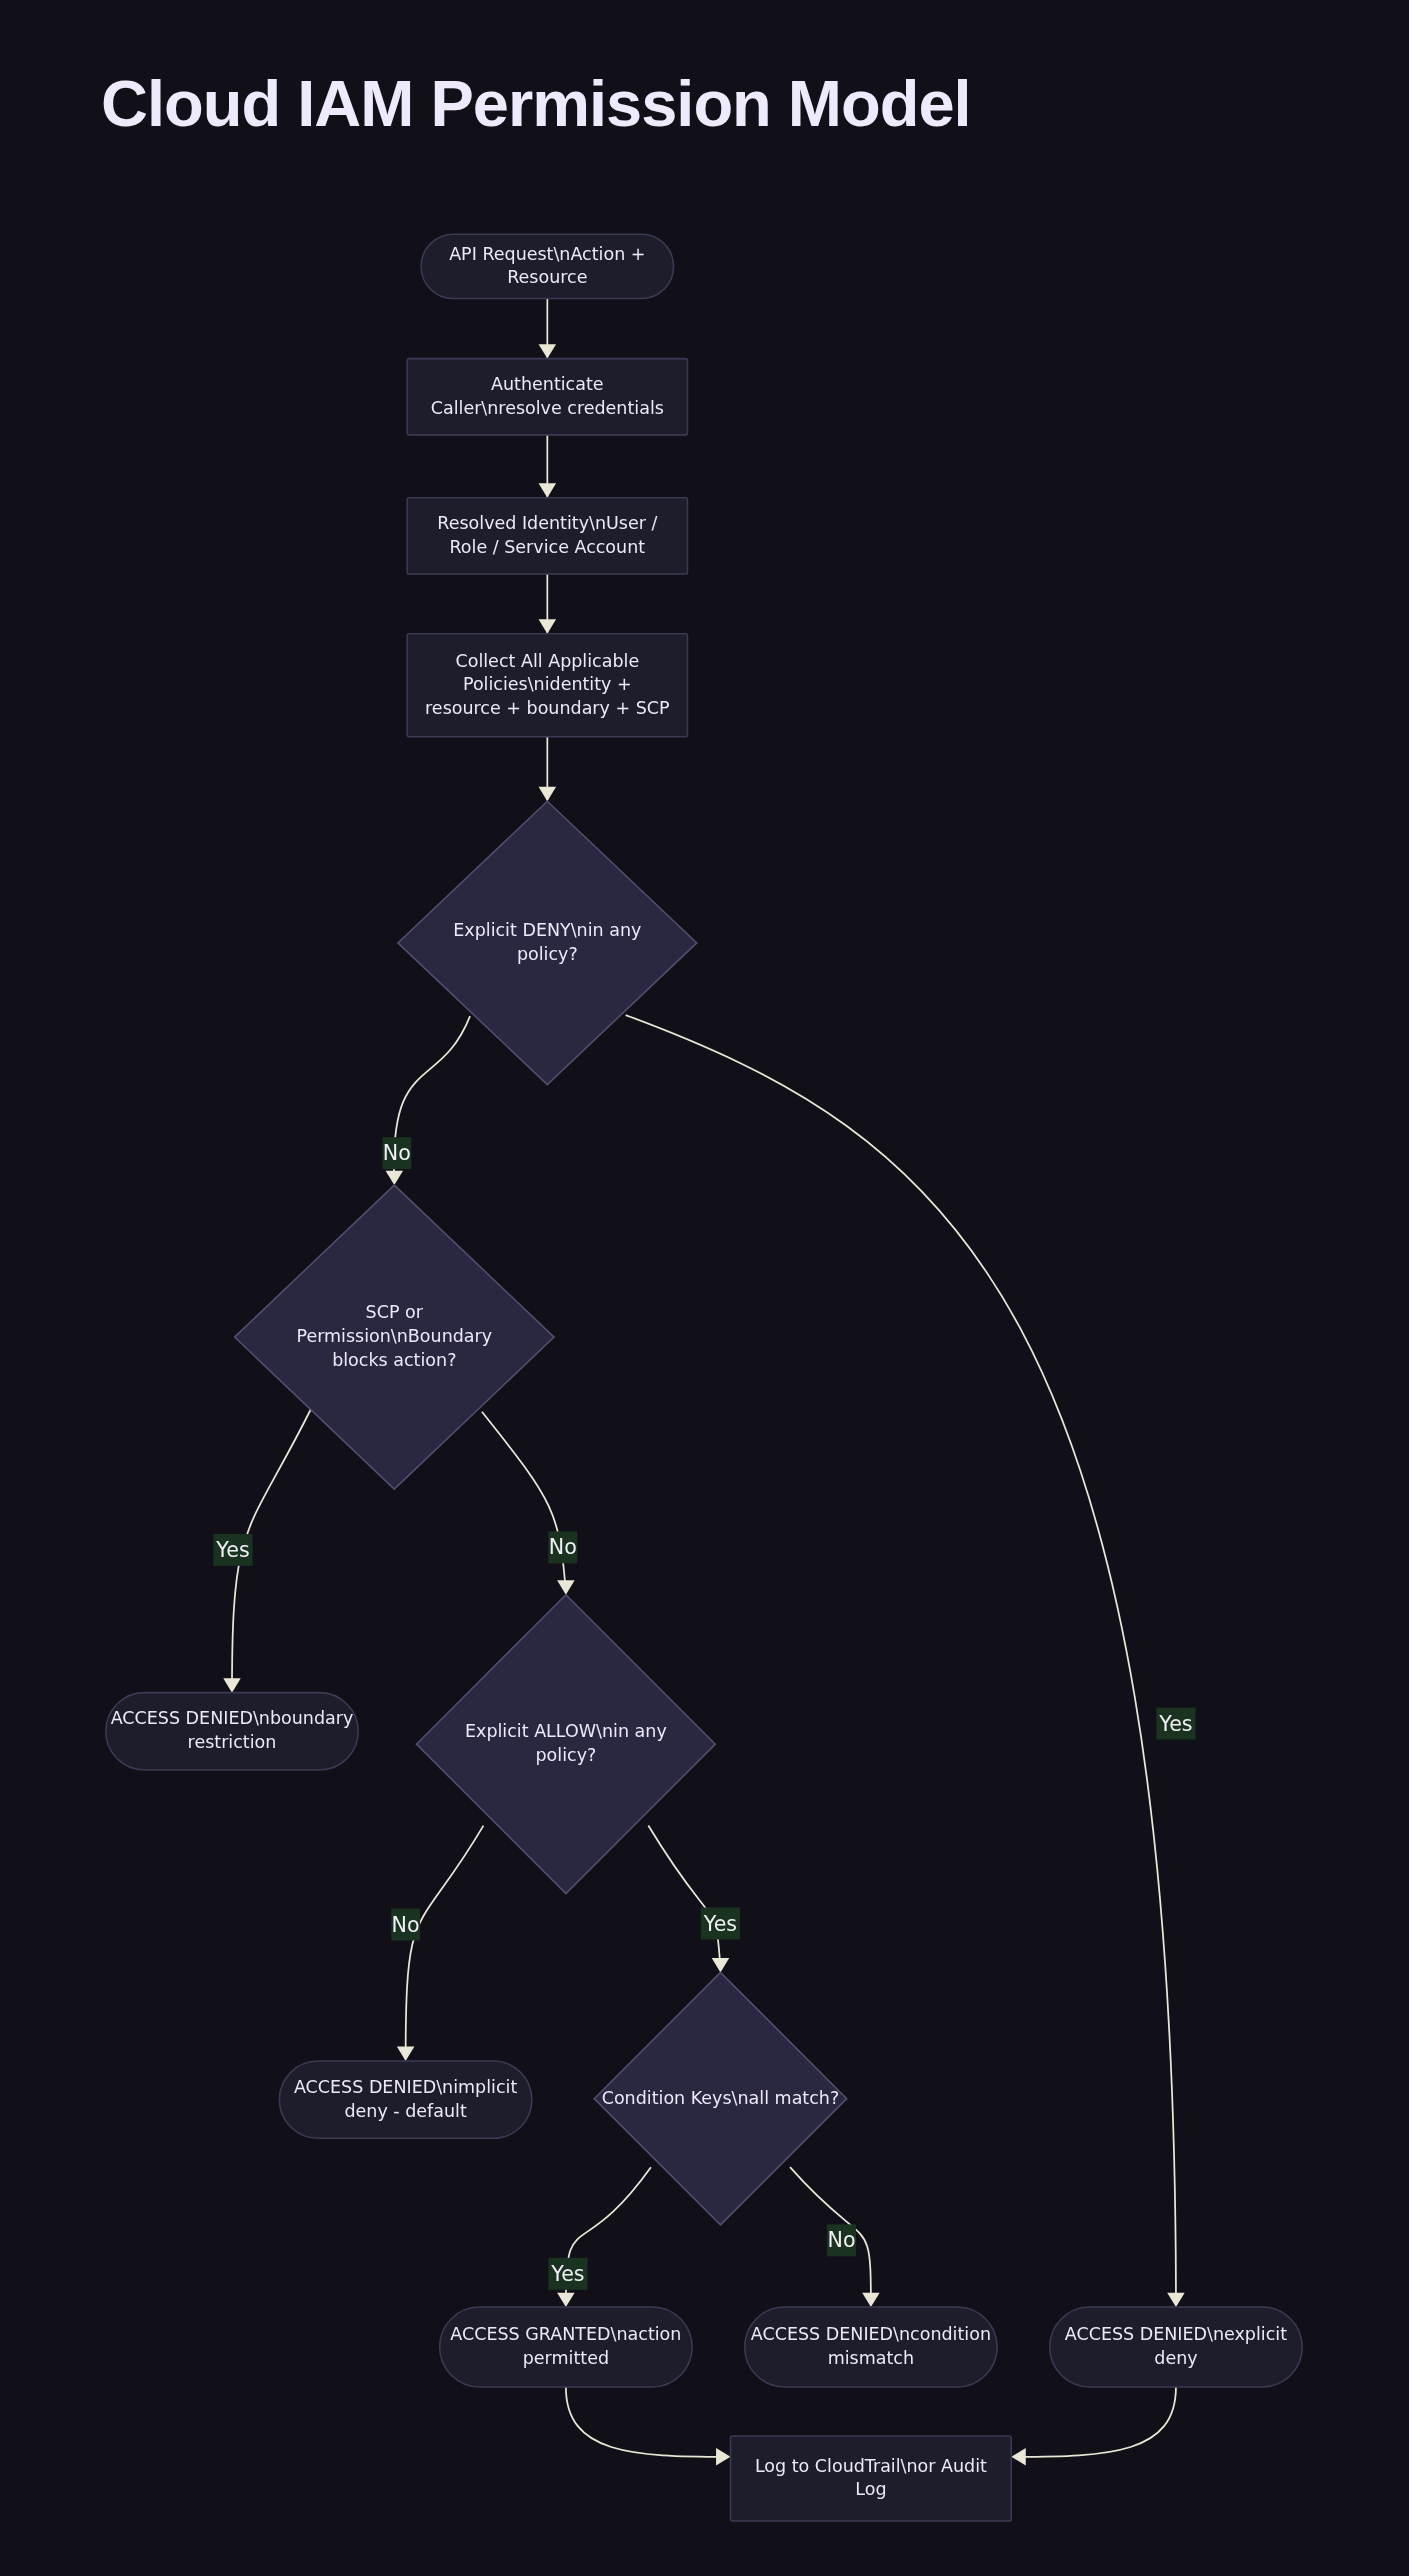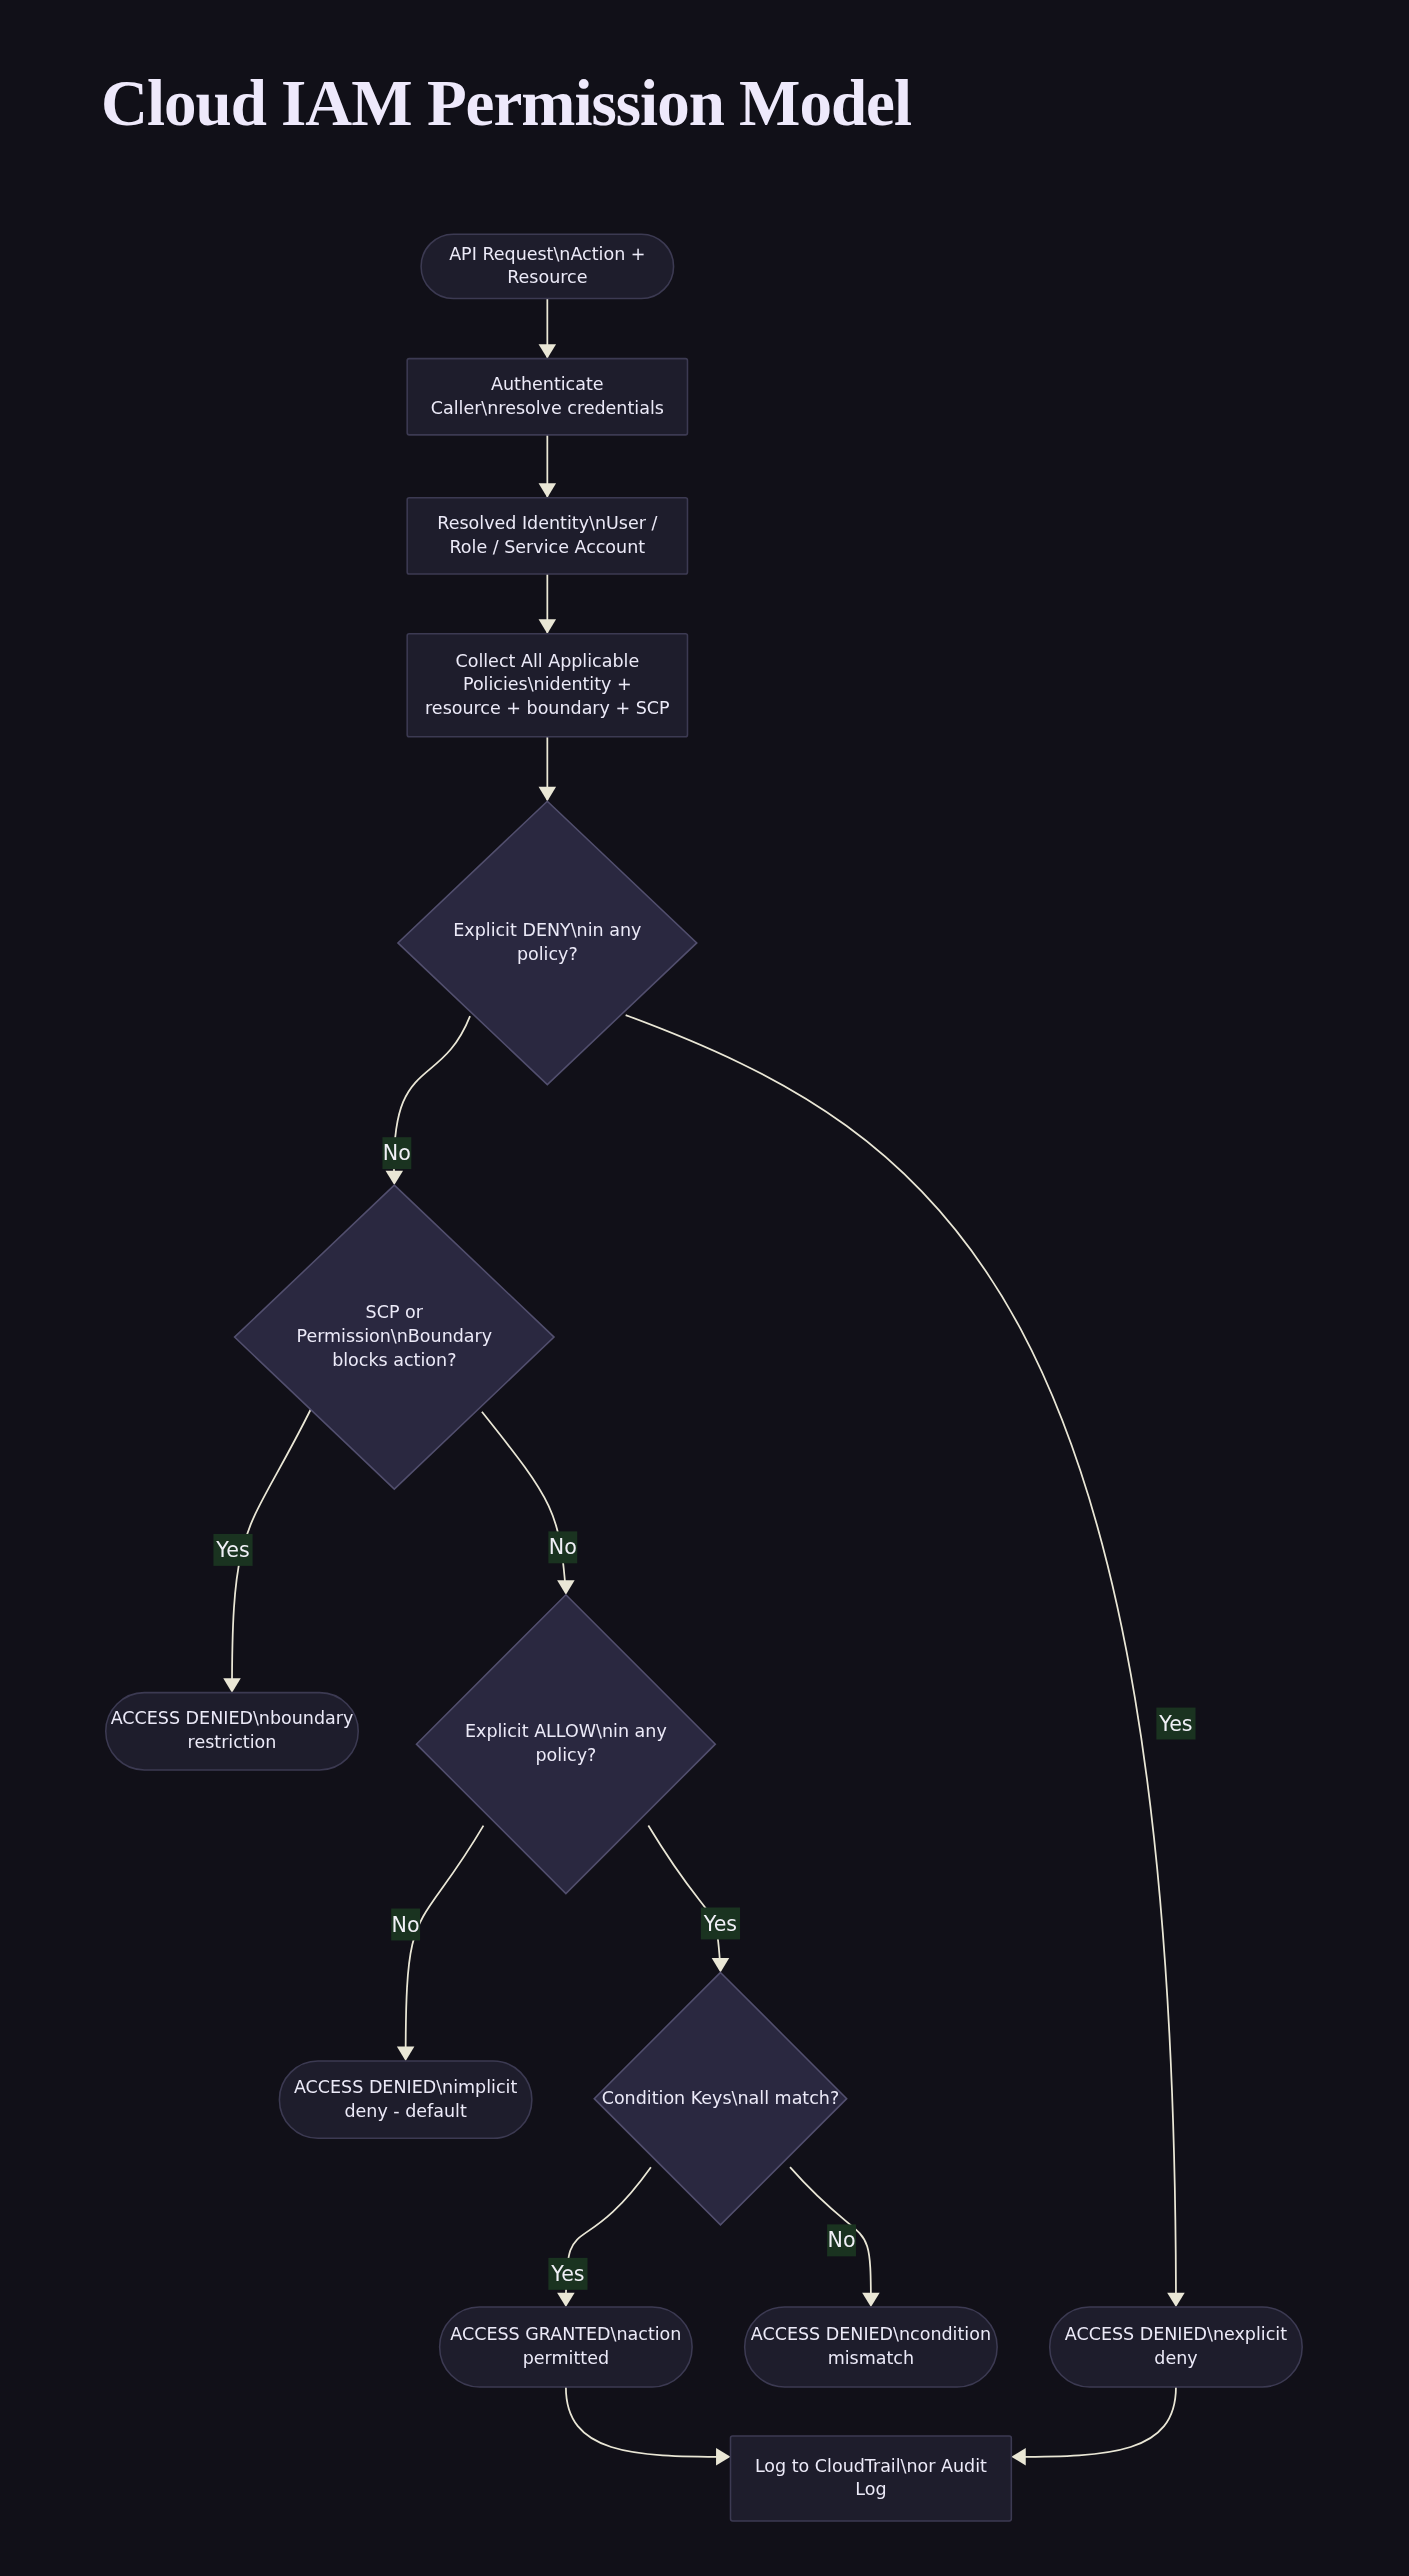--- a/index.html
+++ b/index.html
@@ -6,21 +6,21 @@
   #page{
     position:relative;
     width:1410px;height:2684px;
     background:#111018;
     overflow:hidden;
     font-family:"DejaVu Sans", sans-serif;
   }
   #title{
     position:absolute;
     left:101px; top:66px;
-    font-family:Liberation Serif, serif;
+    font-family:Liberation Sans, sans-serif;
     font-weight:700;
     font-size:65px;
     letter-spacing:-1px;
     color:#eee9fb;
     white-space:nowrap;
   }
   svg#graph{position:absolute;left:0;top:0;width:1410px;height:2684px;}
   .nodeShape{ fill:#1e1d2c; stroke:#3c3a52; stroke-width:3; }
   .diamondShape{ fill:#2a2840; stroke:#524f6e; stroke-width:3; }
   .nodeText{

